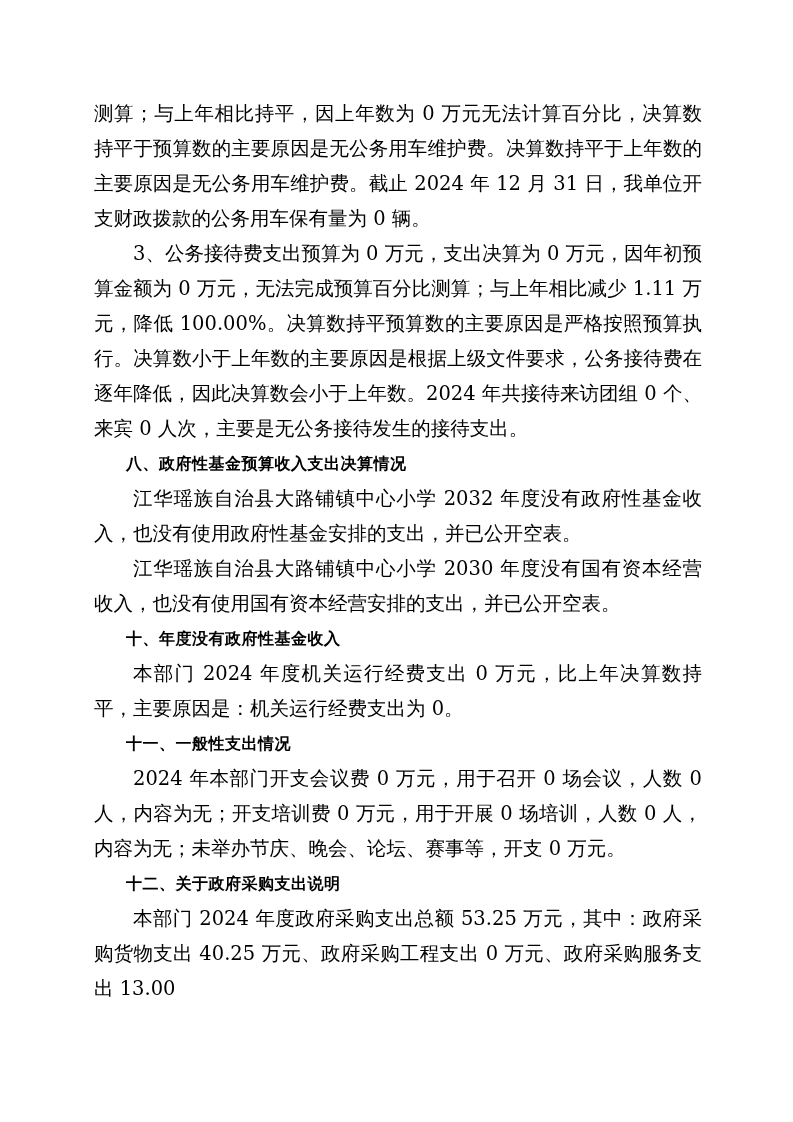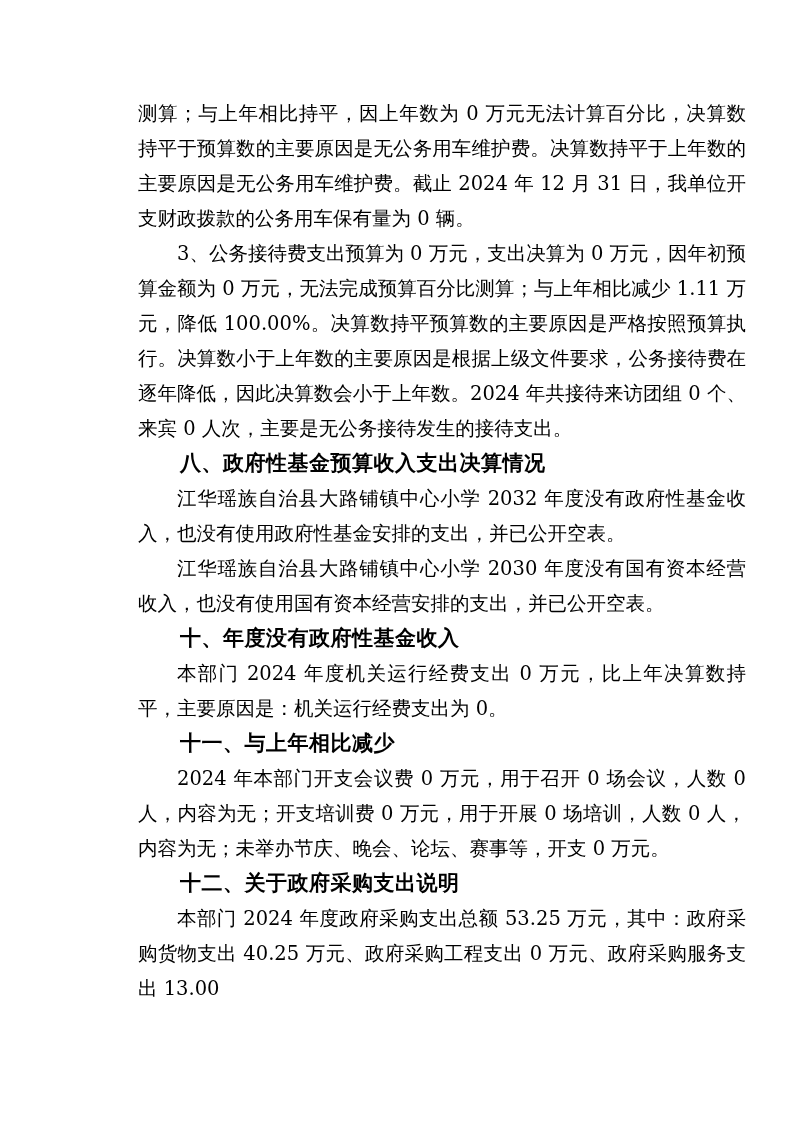--- a/index.html
+++ b/index.html
@@ -18,35 +18,34 @@
   .doc-content {
     position: absolute;
     left: 94px;
     top: 96px;
     width: 608px;
     font-family: "DejaVu Serif", "Liberation Serif", serif;
     font-size: 19.5px;
     line-height: 35px;
     text-align: justify;
     color: #000000;
-    margin-left: 44px;
   }
   .para {
     margin: 0;
     text-indent: 2em;
     word-break: break-all;
   }
   .para.no-indent {
     text-indent: 0;
   }
   .heading {
     margin: 0;
     font-family: "DejaVu Sans", "Liberation Sans", sans-serif;
     font-weight: bold;
-    font-size: 21px;
+    font-size: 16px;
     line-height: 35px;
     text-indent: 2em;
     letter-spacing: 0.5px;
   }
 </style>
 </head>
 <body>
 
 <div class="page">
   <div class="doc-content">
@@ -59,21 +58,21 @@
 
     <p class="para">江华瑶族自治县大路铺镇中心小学 2032 年度没有政府性基金收入，也没有使用政府性基金安排的支出，并已公开空表。</p>
 
 
     <p class="para">江华瑶族自治县大路铺镇中心小学 2030 年度没有国有资本经营收入，也没有使用国有资本经营安排的支出，并已公开空表。</p>
 
     <h2 class="heading">十、年度没有政府性基金收入</h2>
 
     <p class="para">本部门 2024 年度机关运行经费支出 0 万元，比上年决算数持平，主要原因是：机关运行经费支出为 0。</p>
 
-    <h2 class="heading">十一、与上年相比减少</h2>
+    <h2 class="heading">十一、一般性支出情况</h2>
 
     <p class="para">2024 年本部门开支会议费 0 万元，用于召开 0 场会议，人数 0 人，内容为无；开支培训费 0 万元，用于开展 0 场培训，人数 0 人，内容为无；未举办节庆、晚会、论坛、赛事等，开支 0 万元。</p>
 
     <h2 class="heading">十二、关于政府采购支出说明</h2>
 
     <p class="para">本部门 2024 年度政府采购支出总额 53.25 万元，其中：政府采购货物支出 40.25 万元、政府采购工程支出 0 万元、政府采购服务支出 13.00</p>
 
   </div>
 </div>
 

